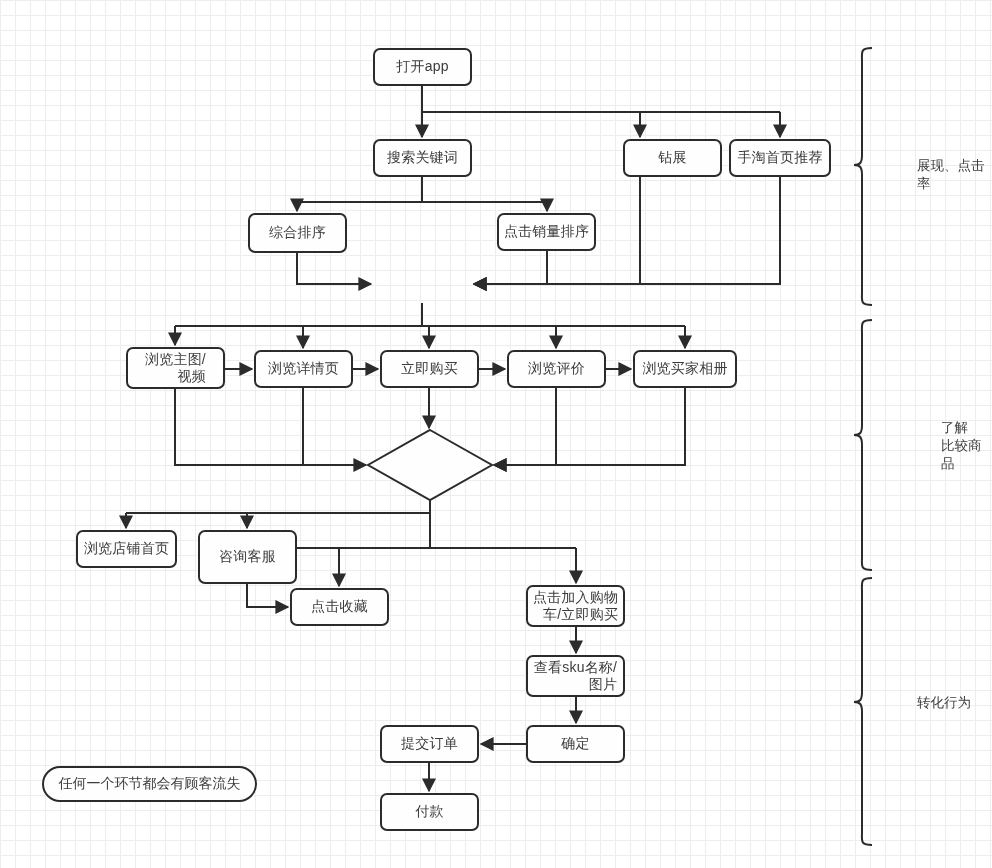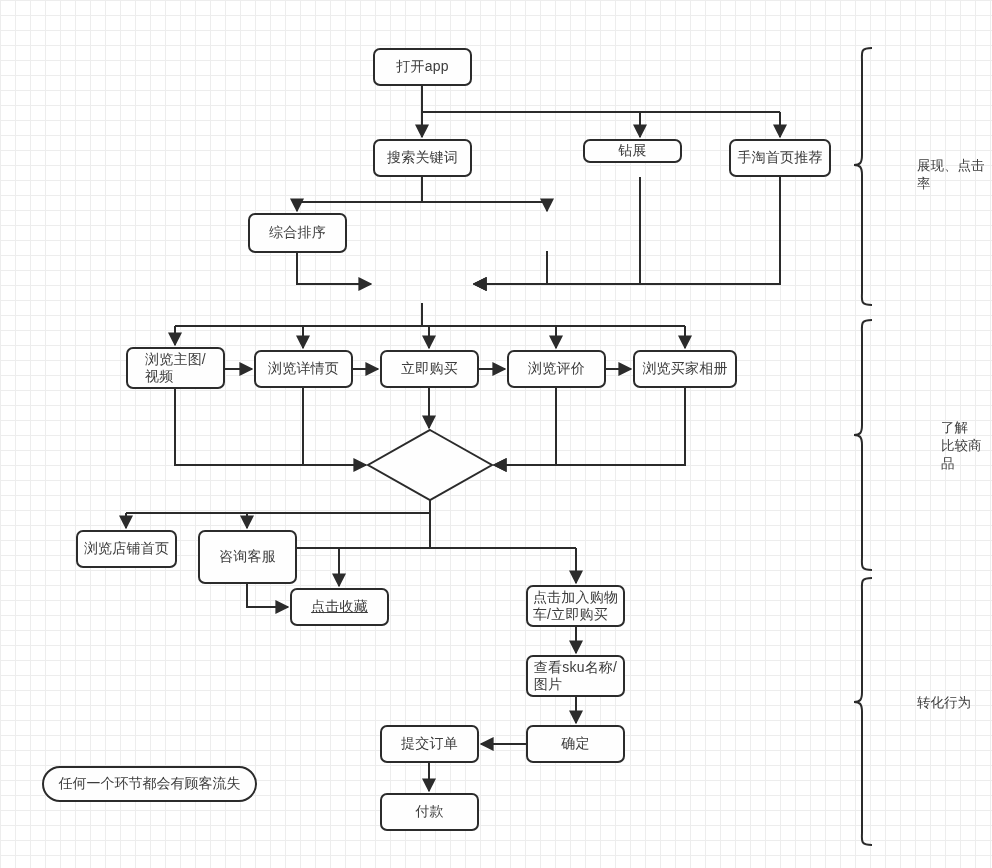--- a/index.html
+++ b/index.html
@@ -39,21 +39,21 @@
   }
   .node {
     position: absolute;
     box-sizing: border-box;
     border: 2px solid #2b2b2b;
     border-radius: 7px;
     background: #fefefe;
     display: flex;
     align-items: center;
     justify-content: center;
-    text-align: left;
+    text-align: right;
     color: #3c3c3c;
     font-size: 14px;
     line-height: 1.25;
     letter-spacing: 0.2px;
     white-space: pre-line;
     padding: 2px 4px;
     z-index: 2;
   }
   .note {
     position: absolute;
@@ -158,44 +158,45 @@
   </svg>
 
   <svg class="diamond" style="left:366px; top:428px; width:128px; height:74px;" viewBox="0 0 128 74" xmlns="http://www.w3.org/2000/svg">
     <polygon points="64,2 126,37 64,72 2,37" fill="#fefefe" stroke="#2b2b2b" stroke-width="2"></polygon>
   </svg>
 
   <div class="node" style="left:373px; top:48px; width:99px; height:38px;">打开app</div>
 
   <div class="node" style="left:373px; top:139px; width:99px; height:38px;">搜索关键词</div>
 
-  <div class="node" style="left:583px; top:139px; width:99px; height:24px;">钻展</div>
+  <div class="node" style="left:623px; top:139px; width:99px; height:38px;">钻展</div>
 
   <div class="node" style="left:729px; top:139px; width:102px; height:38px;">手淘首页推荐</div>
 
   <div class="node" style="left:248px; top:213px; width:99px; height:40px;">综合排序</div>
 
+  <div class="node" style="left:497px; top:213px; width:99px; height:38px;">点击销量排序</div>
 
 
   <div class="node" style="left:126px; top:347px; width:99px; height:42px;">浏览主图/
 视频</div>
 
   <div class="node" style="left:254px; top:350px; width:99px; height:38px;">浏览详情页</div>
 
   <div class="node" style="left:380px; top:350px; width:99px; height:38px;">立即购买</div>
 
   <div class="node" style="left:507px; top:350px; width:99px; height:38px;">浏览评价</div>
 
   <div class="node" style="left:633px; top:350px; width:104px; height:38px;">浏览买家相册</div>
 
   <div class="node" style="left:76px; top:530px; width:101px; height:38px;">浏览店铺首页</div>
 
   <div class="node" style="left:198px; top:530px; width:99px; height:54px;">咨询客服</div>
 
-  <div class="node" style="left:290px; top:588px; width:99px; height:38px;text-decoration:underline;">点击收藏</div>
+  <div class="node" style="left:290px; top:588px; width:99px; height:38px;">点击收藏</div>
 
   <div class="node" style="left:526px; top:585px; width:99px; height:42px;">点击加入购物
 车/立即购买</div>
 
   <div class="node" style="left:526px; top:655px; width:99px; height:42px;">查看sku名称/
 图片</div>
 
   <div class="node" style="left:526px; top:725px; width:99px; height:38px;">确定</div>
 
   <div class="node" style="left:380px; top:725px; width:99px; height:38px;">提交订单</div>

